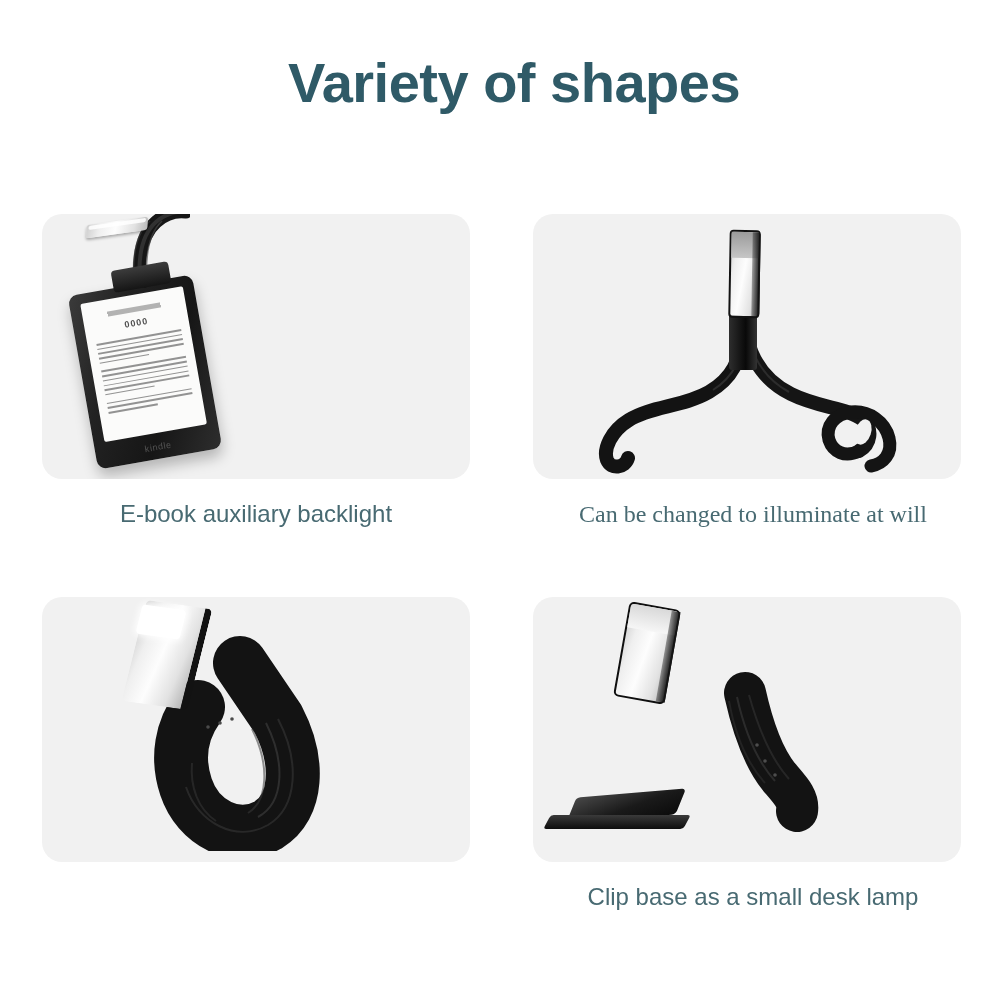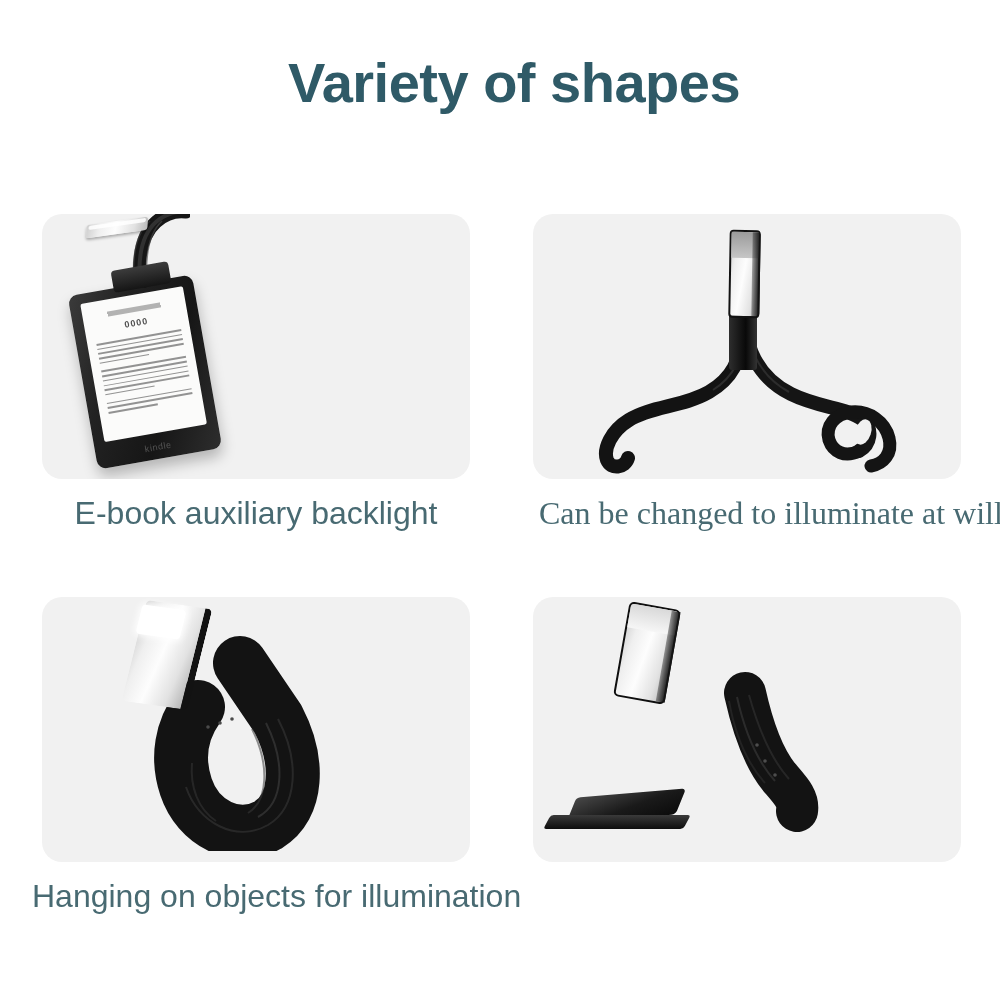--- a/index.html
+++ b/index.html
@@ -53,24 +53,24 @@
   .photo-card {
     position: relative;
     width: 428px;
     height: 265px;
     background: #f1f1f1;
     border-radius: 20px;
     overflow: hidden;
   }
 
   .caption {
-    margin-top: 14px;
+    margin-top: 20px;
     width: 428px;
     text-align: center;
-    font-size: 32px;
+    font-size: 24px;
     color: #486a72;
     line-height: 1.25;
     white-space: nowrap;
   }
   .cell-1 .caption { transform: translateX(6px); font-family: Liberation Serif, serif; }
   .cell-2 .caption { transform: translateX(-10px); }
   .cell-3 .caption { transform: translateX(6px); }
 
   .stage {
     position: absolute;
@@ -436,21 +436,20 @@
               <circle cx="92" cy="112" r="1.8" fill="#4a4a4a"></circle>
               <circle cx="80" cy="116" r="1.8" fill="#4a4a4a"></circle>
             </svg>
           </div>
 
           <div class="h-head panel-silver"></div>
           <div class="h-led"></div>
 
         </div>
       </div>
-      <div class="caption">Hanging on objects for illumination</div>
     </div>
 
     <div class="cell cell-3">
       <div class="photo-card">
         <div class="stage">
 
           <div class="d-wrap">
             <svg width="250" height="252" viewBox="0 0 250 252">
               <path d="M112 88 C120 124, 130 152, 146 172 C158 186, 166 194, 164 206" stroke="#131313" stroke-width="42" fill="none" stroke-linecap="round" stroke-linejoin="round"></path>
               <path d="M104 92 C112 128, 124 156, 142 176" stroke="#343434" stroke-width="2" fill="none" opacity=".75"></path>
@@ -465,16 +464,17 @@
           <div class="d-head panel-silver"></div>
 
           <div class="d-base">
             <div class="jaw"></div>
             <div class="jaw2"></div>
             <div class="plate"></div>
           </div>
 
         </div>
       </div>
+      <div class="caption">Clip base as a small desk lamp</div>
     </div>
 
   </div>
 </div>
 
 </body></html>

